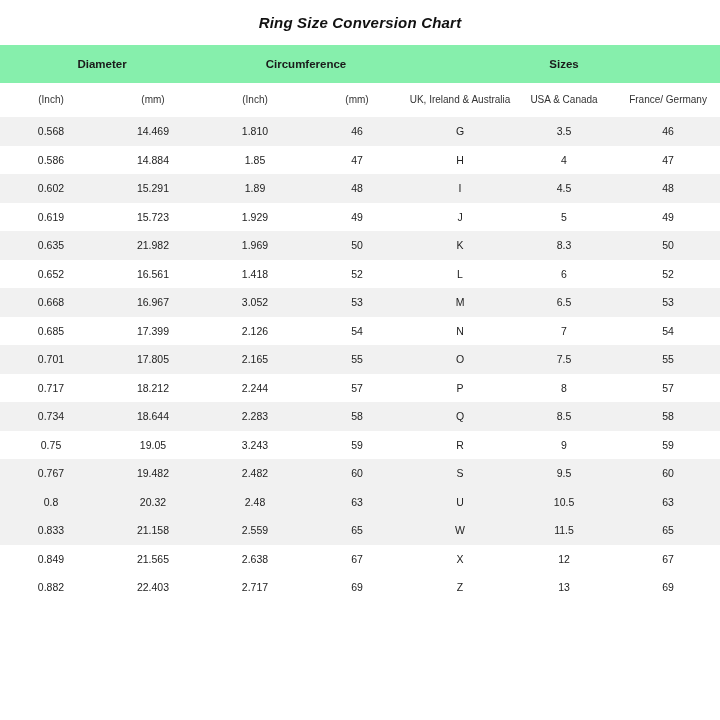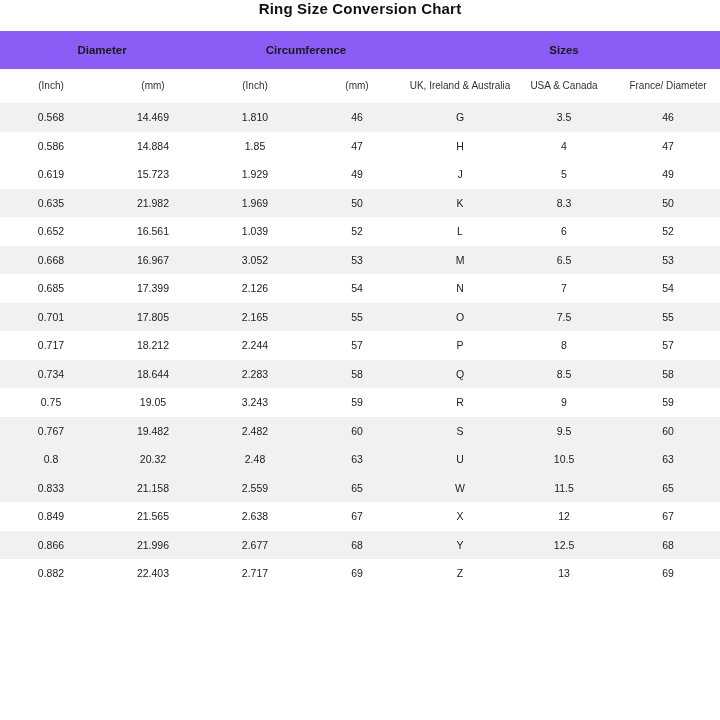--- a/index.html
+++ b/index.html
@@ -18,41 +18,43 @@
     width: 720px;
     height: 720px;
     position: relative;
     box-sizing: border-box;
   }
   .title {
     text-align: center;
     font-size: 15px;
     font-weight: bold;
     color: #111111;
+    padding-top: 14px;
     padding-bottom: 14px;
     letter-spacing: 0.2px;
+    font-style: italic;
   }
   table.chart {
     width: 720px;
     border-collapse: collapse;
     table-layout: fixed;
   }
   table.chart th, table.chart td {
     text-align: center;
     vertical-align: middle;
     border: none;
     padding: 0;
   }
   
   tr.group-row th {
     height: 38px;
     font-size: 11.5px;
     font-weight: bold;
     color: #1a1a1a;
-    background: #8b5cf6;
+    background: #86efac;
   }
   
   tr.sub-row th {
     height: 34px;
     font-size: 10px;
     font-weight: normal;
     color: #333333;
     background: #ffffff;
     line-height: 1.25;
     margin-left: 18px;
@@ -100,21 +102,21 @@
         <th colspan="2">Circumference</th>
         <th colspan="3">Sizes</th>
       </tr>
       <tr class="sub-row">
         <th>(Inch)</th>
         <th>(mm)</th>
         <th>(Inch)</th>
         <th>(mm)</th>
         <th>UK, Ireland &amp; Australia</th>
         <th>USA &amp; Canada</th>
-        <th>France/ Diameter</th>
+        <th>France/ Germany</th>
       </tr>
     </thead>
     <tbody id="chart-body">
         <tr class="data-row even">
           <td>0.568</td>
           <td>14.469</td>
           <td>1.810</td>
           <td>46</td>
           <td>G</td>
           <td>3.5</td>
@@ -122,20 +124,29 @@
         </tr>
         <tr class="data-row odd">
           <td>0.586</td>
           <td>14.884</td>
           <td>1.85</td>
           <td>47</td>
           <td>H</td>
           <td>4</td>
           <td>47</td>
         </tr>
+        <tr class="data-row even">
+          <td>0.602</td>
+          <td>15.291</td>
+          <td>1.89</td>
+          <td>48</td>
+          <td>I</td>
+          <td>4.5</td>
+          <td>48</td>
+        </tr>
         <tr class="data-row odd">
           <td>0.619</td>
           <td>15.723</td>
           <td>1.929</td>
           <td>49</td>
           <td>J</td>
           <td>5</td>
           <td>49</td>
         </tr>
         <tr class="data-row even">
@@ -143,21 +154,21 @@
           <td>21.982</td>
           <td>1.969</td>
           <td>50</td>
           <td>K</td>
           <td>8.3</td>
           <td>50</td>
         </tr>
         <tr class="data-row odd">
           <td>0.652</td>
           <td>16.561</td>
-          <td>1.039</td>
+          <td>1.418</td>
           <td>52</td>
           <td>L</td>
           <td>6</td>
           <td>52</td>
         </tr>
         <tr class="data-row even">
           <td>0.668</td>
           <td>16.967</td>
           <td>3.052</td>
           <td>53</td>
@@ -239,29 +250,20 @@
         </tr>
         <tr class="data-row odd">
           <td>0.849</td>
           <td>21.565</td>
           <td>2.638</td>
           <td>67</td>
           <td>X</td>
           <td>12</td>
           <td>67</td>
         </tr>
-        <tr class="data-row even">
-          <td>0.866</td>
-          <td>21.996</td>
-          <td>2.677</td>
-          <td>68</td>
-          <td>Y</td>
-          <td>12.5</td>
-          <td>68</td>
-        </tr>
         <tr class="data-row odd">
           <td>0.882</td>
           <td>22.403</td>
           <td>2.717</td>
           <td>69</td>
           <td>Z</td>
           <td>13</td>
           <td>69</td>
         </tr>
       </tbody>

